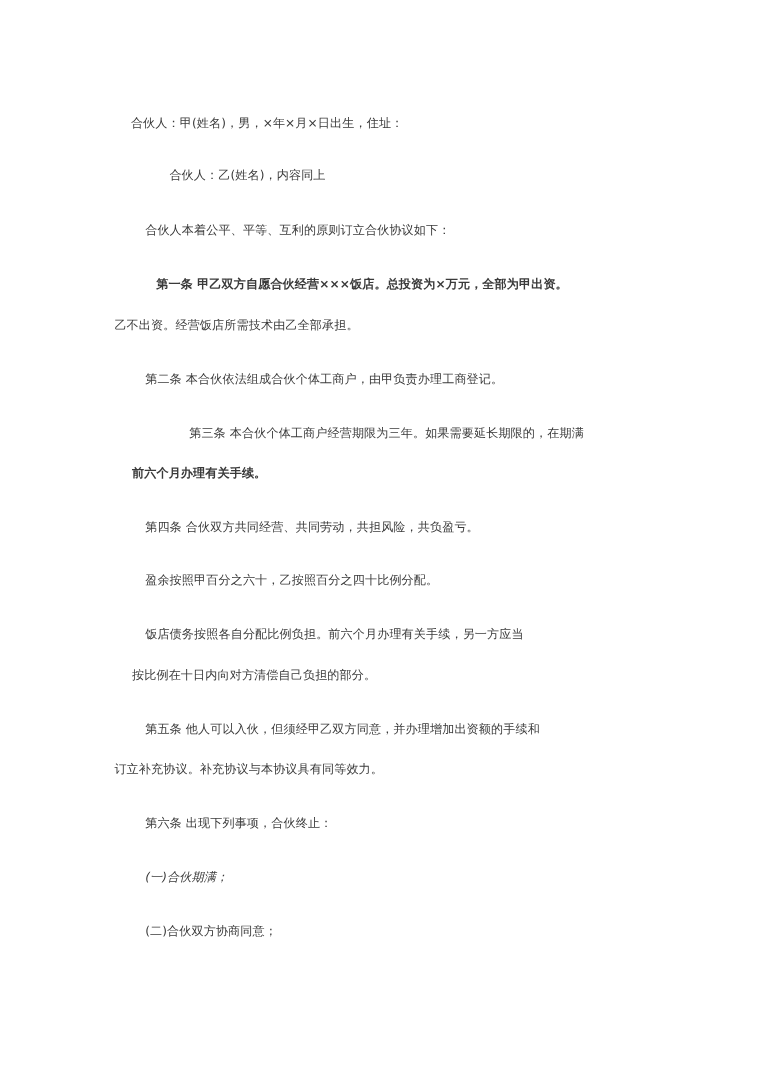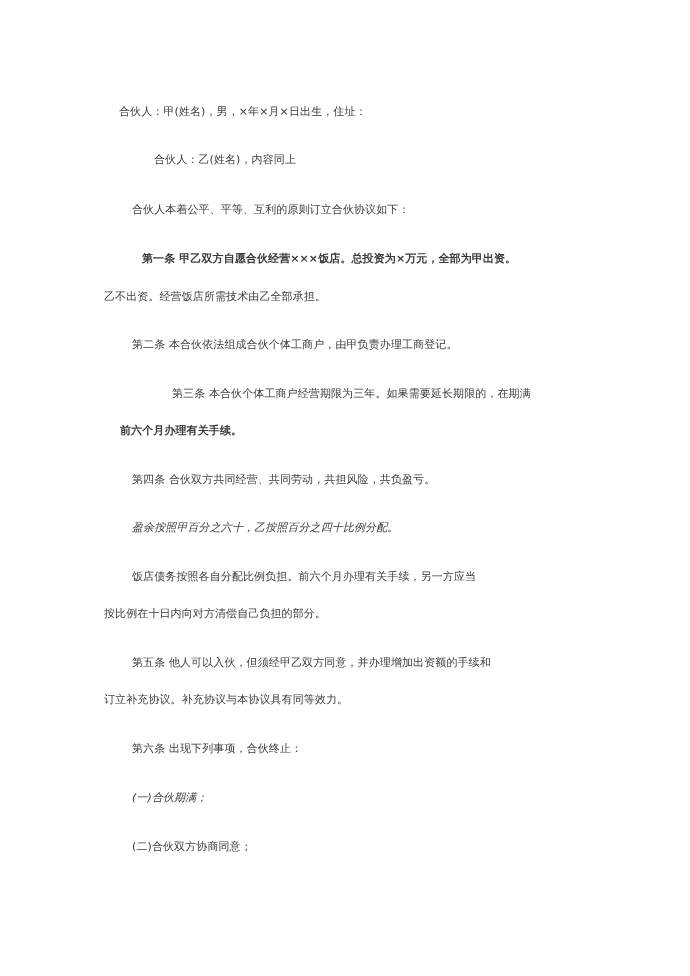--- a/index.html
+++ b/index.html
@@ -13,21 +13,21 @@
 <div>
   <div class="line" style="left:119px;top:103px;">合伙人：甲(姓名)，男，×年×月×日出生，住址：</div>
   <div class="line" style="left:132px;top:151px;margin-left:22px;">合伙人：乙(姓名)，内容同上</div>
   <div class="line" style="left:132px;top:201px;">合伙人本着公平、平等、互利的原则订立合伙协议如下：</div>
   <div class="line" style="left:142px;top:250px;font-weight:bold;">第一条 甲乙双方自愿合伙经营×××饭店。总投资为×万元，全部为甲出资。</div>
   <div class="line" style="left:104px;top:287px;font-family:Liberation Serif, serif;">乙不出资。经营饭店所需技术由乙全部承担。</div>
   <div class="line" style="left:132px;top:336px;">第二条 本合伙依法组成合伙个体工商户，由甲负责办理工商登记。</div>
   <div class="line" style="left:132px;top:385px;margin-left:40px;">第三条 本合伙个体工商户经营期限为三年。如果需要延长期限的，在期满</div>
   <div class="line" style="left:120px;top:422px;font-weight:bold;">前六个月办理有关手续。</div>
   <div class="line" style="left:132px;top:471px;">第四条 合伙双方共同经营、共同劳动，共担风险，共负盈亏。</div>
-  <div class="line" style="left:132px;top:519px;font-style:italic;">盈余按照甲百分之六十，乙按照百分之四十比例分配。</div>
+  <div class="line" style="left:132px;top:519px;">盈余按照甲百分之六十，乙按照百分之四十比例分配。</div>
   <div class="line" style="left:132px;top:568px;">饭店债务按照各自分配比例负担。前六个月办理有关手续，另一方应当</div>
-  <div class="line" style="left:104px;top:605px;">按比例在十日内向对方清偿自己负担的部分。</div>
+  <div class="line" style="left:120px;top:605px;">按比例在十日内向对方清偿自己负担的部分。</div>
   <div class="line" style="left:132px;top:654px;">第五条 他人可以入伙，但须经甲乙双方同意，并办理增加出资额的手续和</div>
   <div class="line" style="left:104px;top:691px;">订立补充协议。补充协议与本协议具有同等效力。</div>
   <div class="line" style="left:132px;top:740px;">第六条 出现下列事项，合伙终止：</div>
   <div class="line" style="left:132px;top:789px;font-style:italic;">(一)合伙期满；</div>
   <div class="line" style="left:132px;top:838px;">(二)合伙双方协商同意；</div>
 </div>
 
 </body></html>

